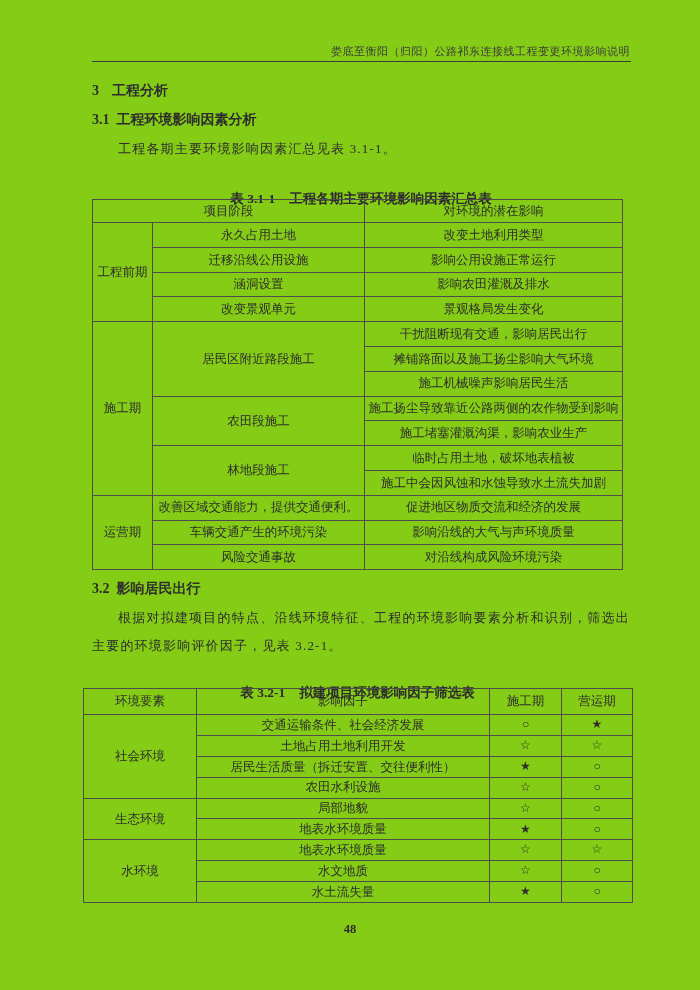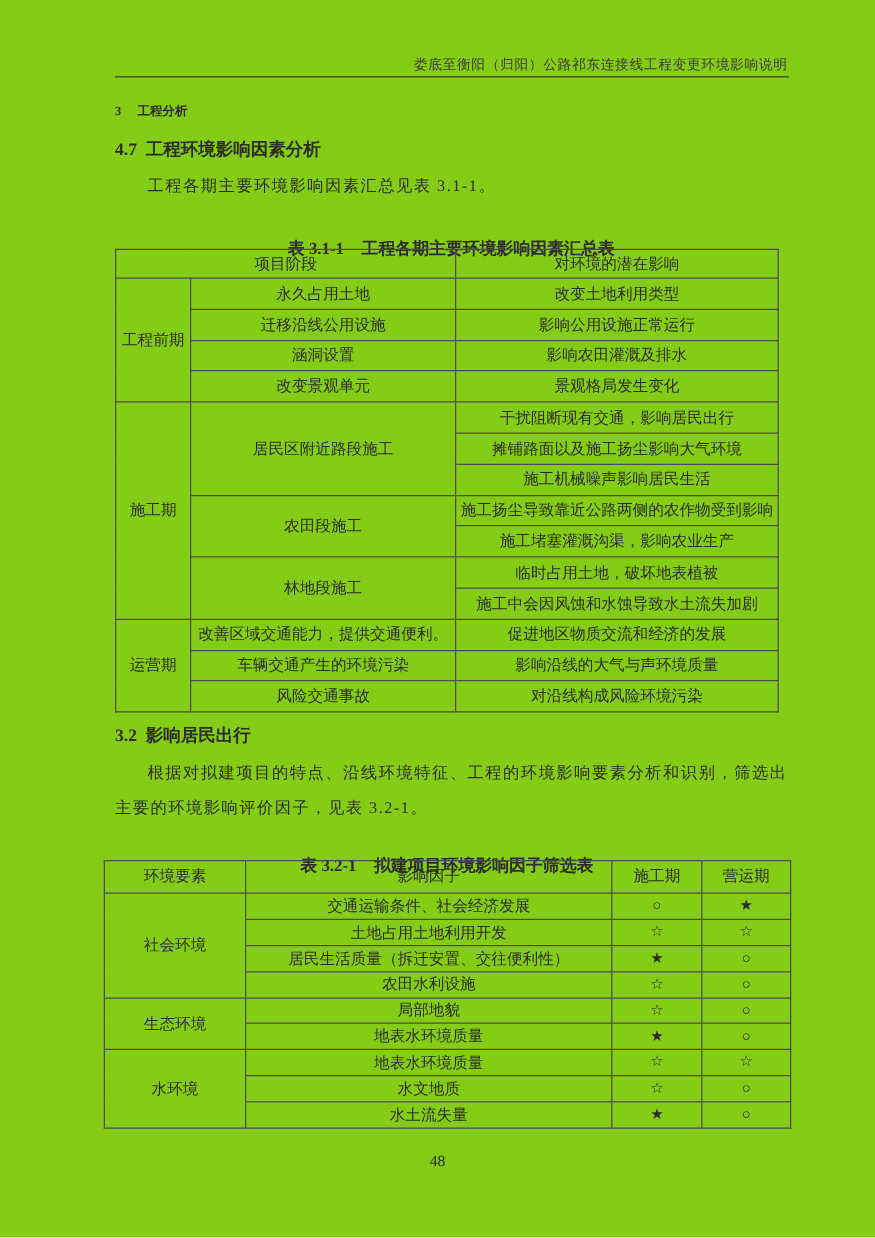--- a/index.html
+++ b/index.html
@@ -7,21 +7,21 @@
     position:relative;width:700px;height:990px;background:#84cc16;
     font-family:"Liberation Serif","DejaVu Serif",serif;color:#2d2d2d;overflow:hidden;
   }
   .running-header{
     position:absolute;top:44px;right:70px;font-size:11px;letter-spacing:.5px;color:#3a3a3a;
   }
   .header-rule{
     position:absolute;left:92px;top:61px;width:539px;height:0;border-top:1.6px solid #3c3c3c;
   }
   .h-sec{position:absolute;left:92px;font-weight:bold;white-space:nowrap;}
-  .h1{top:82px;font-size:10px;}
+  .h1{top:82px;font-size:14px;}
   .h1 .num{margin-right:13px;}
   .h2{top:111px;font-size:14px;}
   .h2 .num{margin-right:7px;}
   .h32{top:580px;font-size:14px;}
   .h32 .num{margin-right:7px;}
   .para{
     position:absolute;left:92px;width:538px;font-size:13px;letter-spacing:1.2px;
     line-height:28px;text-indent:2em;text-align:justify;margin:0;
   }
   .p1{top:135px;}
@@ -38,37 +38,37 @@
     padding:0 2px;font-size:12.5px;line-height:1.15;overflow:hidden;
   }
   .t1{left:92px;top:199px;width:530px;}
   .t1 td{height:23.8px;}
   .t1 tr.head td{height:22px;}
   .t2{left:83px;top:688px;width:549px;}
   .t2 td{height:19.9px;}
   .t2 tr.head td{height:25px;}
   .sym{font-size:12px;}
   .page-number{
-    position:absolute;left:0;top:922px;width:700px;text-align:center;font-size:12.5px;
+    position:absolute;left:0;top:922px;width:700px;text-align:center;font-size:12.5px;font-weight:bold;
   }
 </style>
 </head>
 <body>
 
 <div class="page">
 
   <div class="running-header">娄底至衡阳（归阳）公路祁东连接线工程变更环境影响说明</div>
   <div class="header-rule"></div>
 
   <div class="h-sec h1">
     <span class="num">3</span><span>工程分析</span>
   </div>
 
   <div class="h-sec h2">
-    <span class="num">4.7</span><span>工程环境影响因素分析</span>
+    <span class="num">3.1</span><span>工程环境影响因素分析</span>
   </div>
 
   <p class="para p1">工程各期主要环境影响因素汇总见表 3.1-1。</p>
 
   <div class="tbl-caption cap1">
     <span class="cap-label">表 3.1-1</span><span>工程各期主要环境影响因素汇总表</span>
   </div>
 
   <table class="t1">
     <colgroup>

